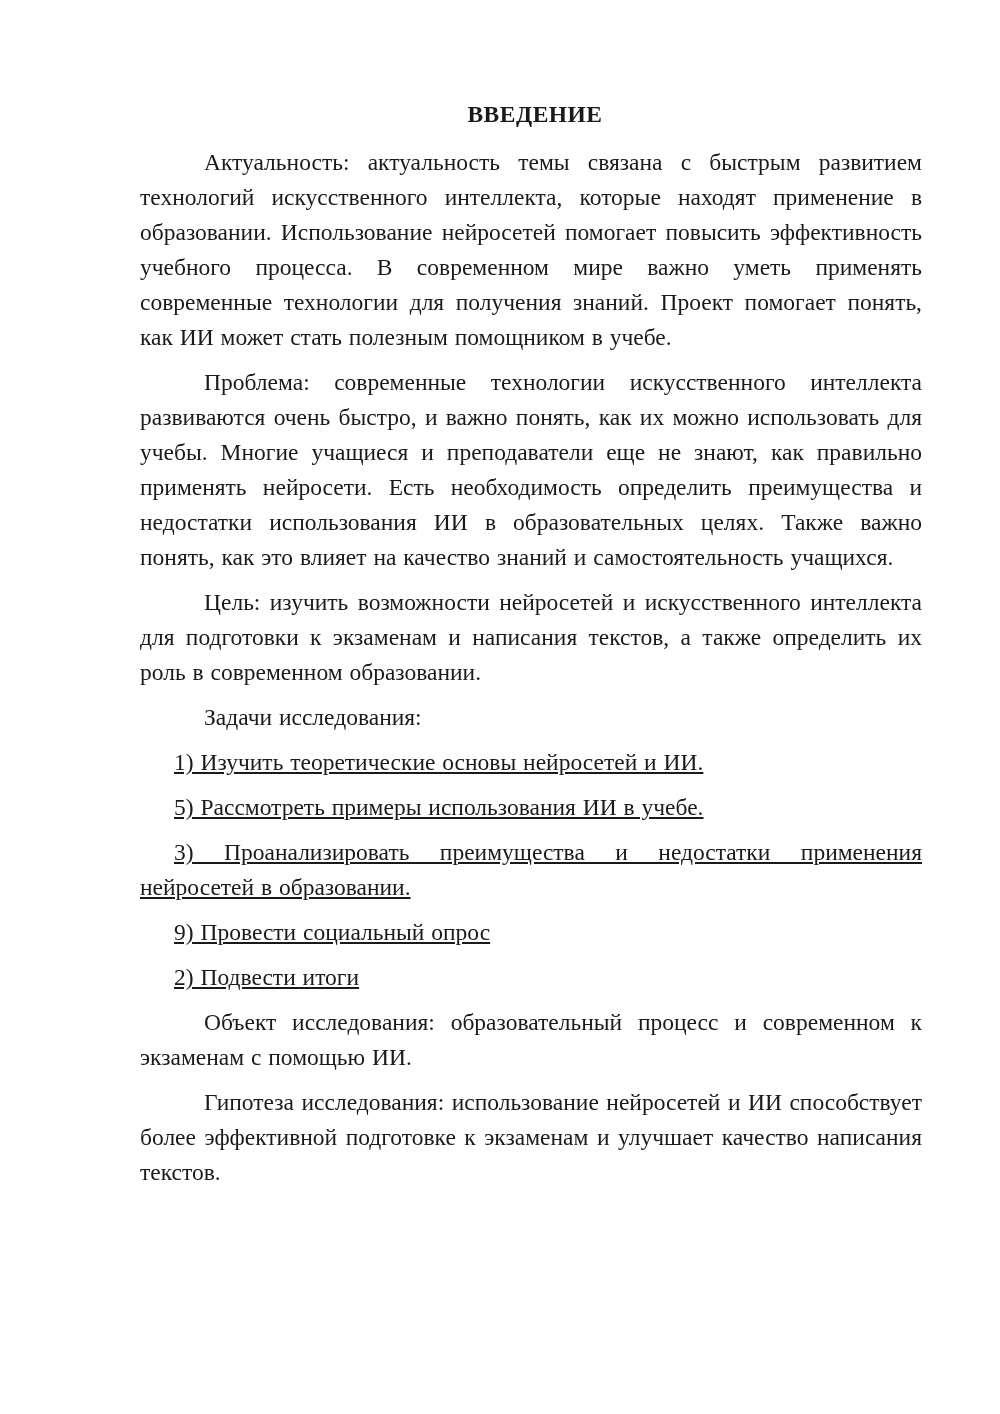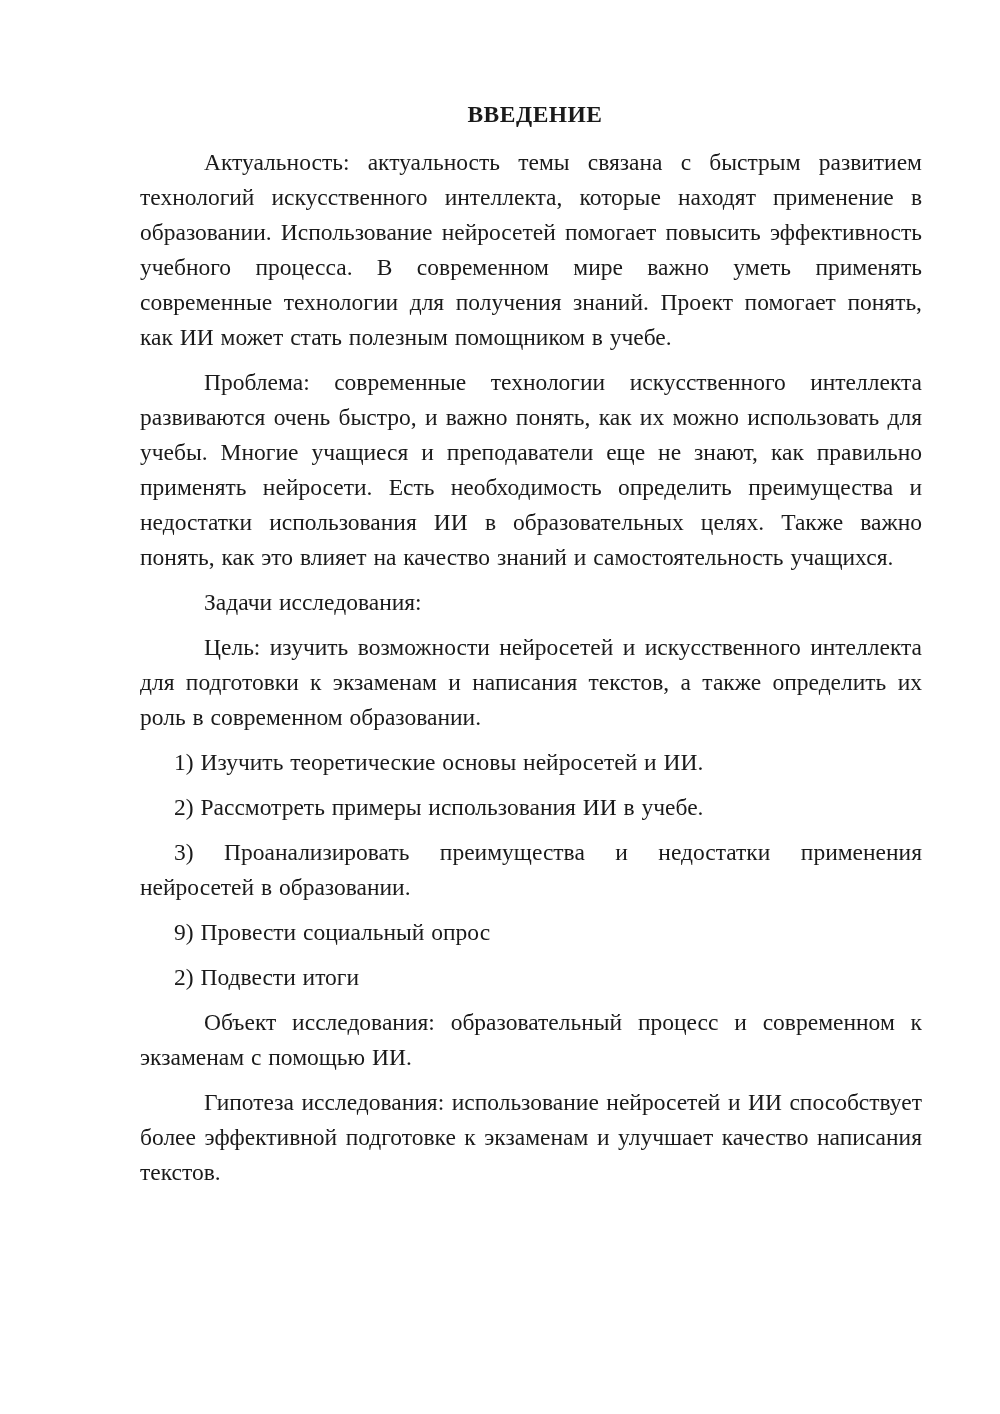--- a/index.html
+++ b/index.html
@@ -30,20 +30,21 @@
   .para {
     font-size: 23.5px;
     line-height: 35px;
     text-align: justify;
     text-indent: 64px;
     margin: 0 8px 10px 0;
     word-spacing: 1px;
   }
   .task {
     text-indent: 34px;
+    text-decoration: underline;
   }
   .page-number {
     position: absolute;
     top: 1326px;
     left: 140px;
     right: 70px;
     text-align: center;
     font-size: 22px;
     line-height: 30px;
     color: #5a5a5a;
@@ -52,26 +53,26 @@
 </head>
 <body>
 
 <div class="page">
   <h1 class="heading">ВВЕДЕНИЕ</h1>
 
   <p class="para">Актуальность: актуальность темы связана с быстрым развитием технологий искусственного интеллекта, которые находят применение в образовании. Использование нейросетей помогает повысить эффективность учебного процесса. В современном мире важно уметь применять современные технологии для получения знаний. Проект помогает понять, как ИИ может стать полезным помощником в учебе.</p>
 
   <p class="para">Проблема: современные технологии искусственного интеллекта развиваются очень быстро, и важно понять, как их можно использовать для учебы. Многие учащиеся и преподаватели еще не знают, как правильно применять нейросети. Есть необходимость определить преимущества и недостатки использования ИИ в образовательных целях. Также важно понять, как это влияет на качество знаний и самостоятельность учащихся.</p>
 
+  <p class="para">Цель: изучить возможности нейросетей и искусственного интеллекта для подготовки к экзаменам и написания текстов, а также определить их роль в современном образовании.</p>
+
   <p class="para">Задачи исследования:</p>
 
-  <p class="para">Цель: изучить возможности нейросетей и искусственного интеллекта для подготовки к экзаменам и написания текстов, а также определить их роль в современном образовании.</p>
-
   <p class="para task">1) Изучить теоретические основы нейросетей и ИИ.</p>
-  <p class="para task">2) Рассмотреть примеры использования ИИ в учебе.</p>
+  <p class="para task">5) Рассмотреть примеры использования ИИ в учебе.</p>
   <p class="para task">3) Проанализировать преимущества и недостатки применения нейросетей в образовании.</p>
   <p class="para task">9) Провести социальный опрос</p>
   <p class="para task">2) Подвести итоги</p>
 
   <p class="para">Объект исследования: образовательный процесс и современном к экзаменам с помощью ИИ.</p>
 
 
   <p class="para">Гипотеза исследования: использование нейросетей и ИИ способствует более эффективной подготовке к экзаменам и улучшает качество написания текстов.</p>
 
   <div class="page-number">3</div>

